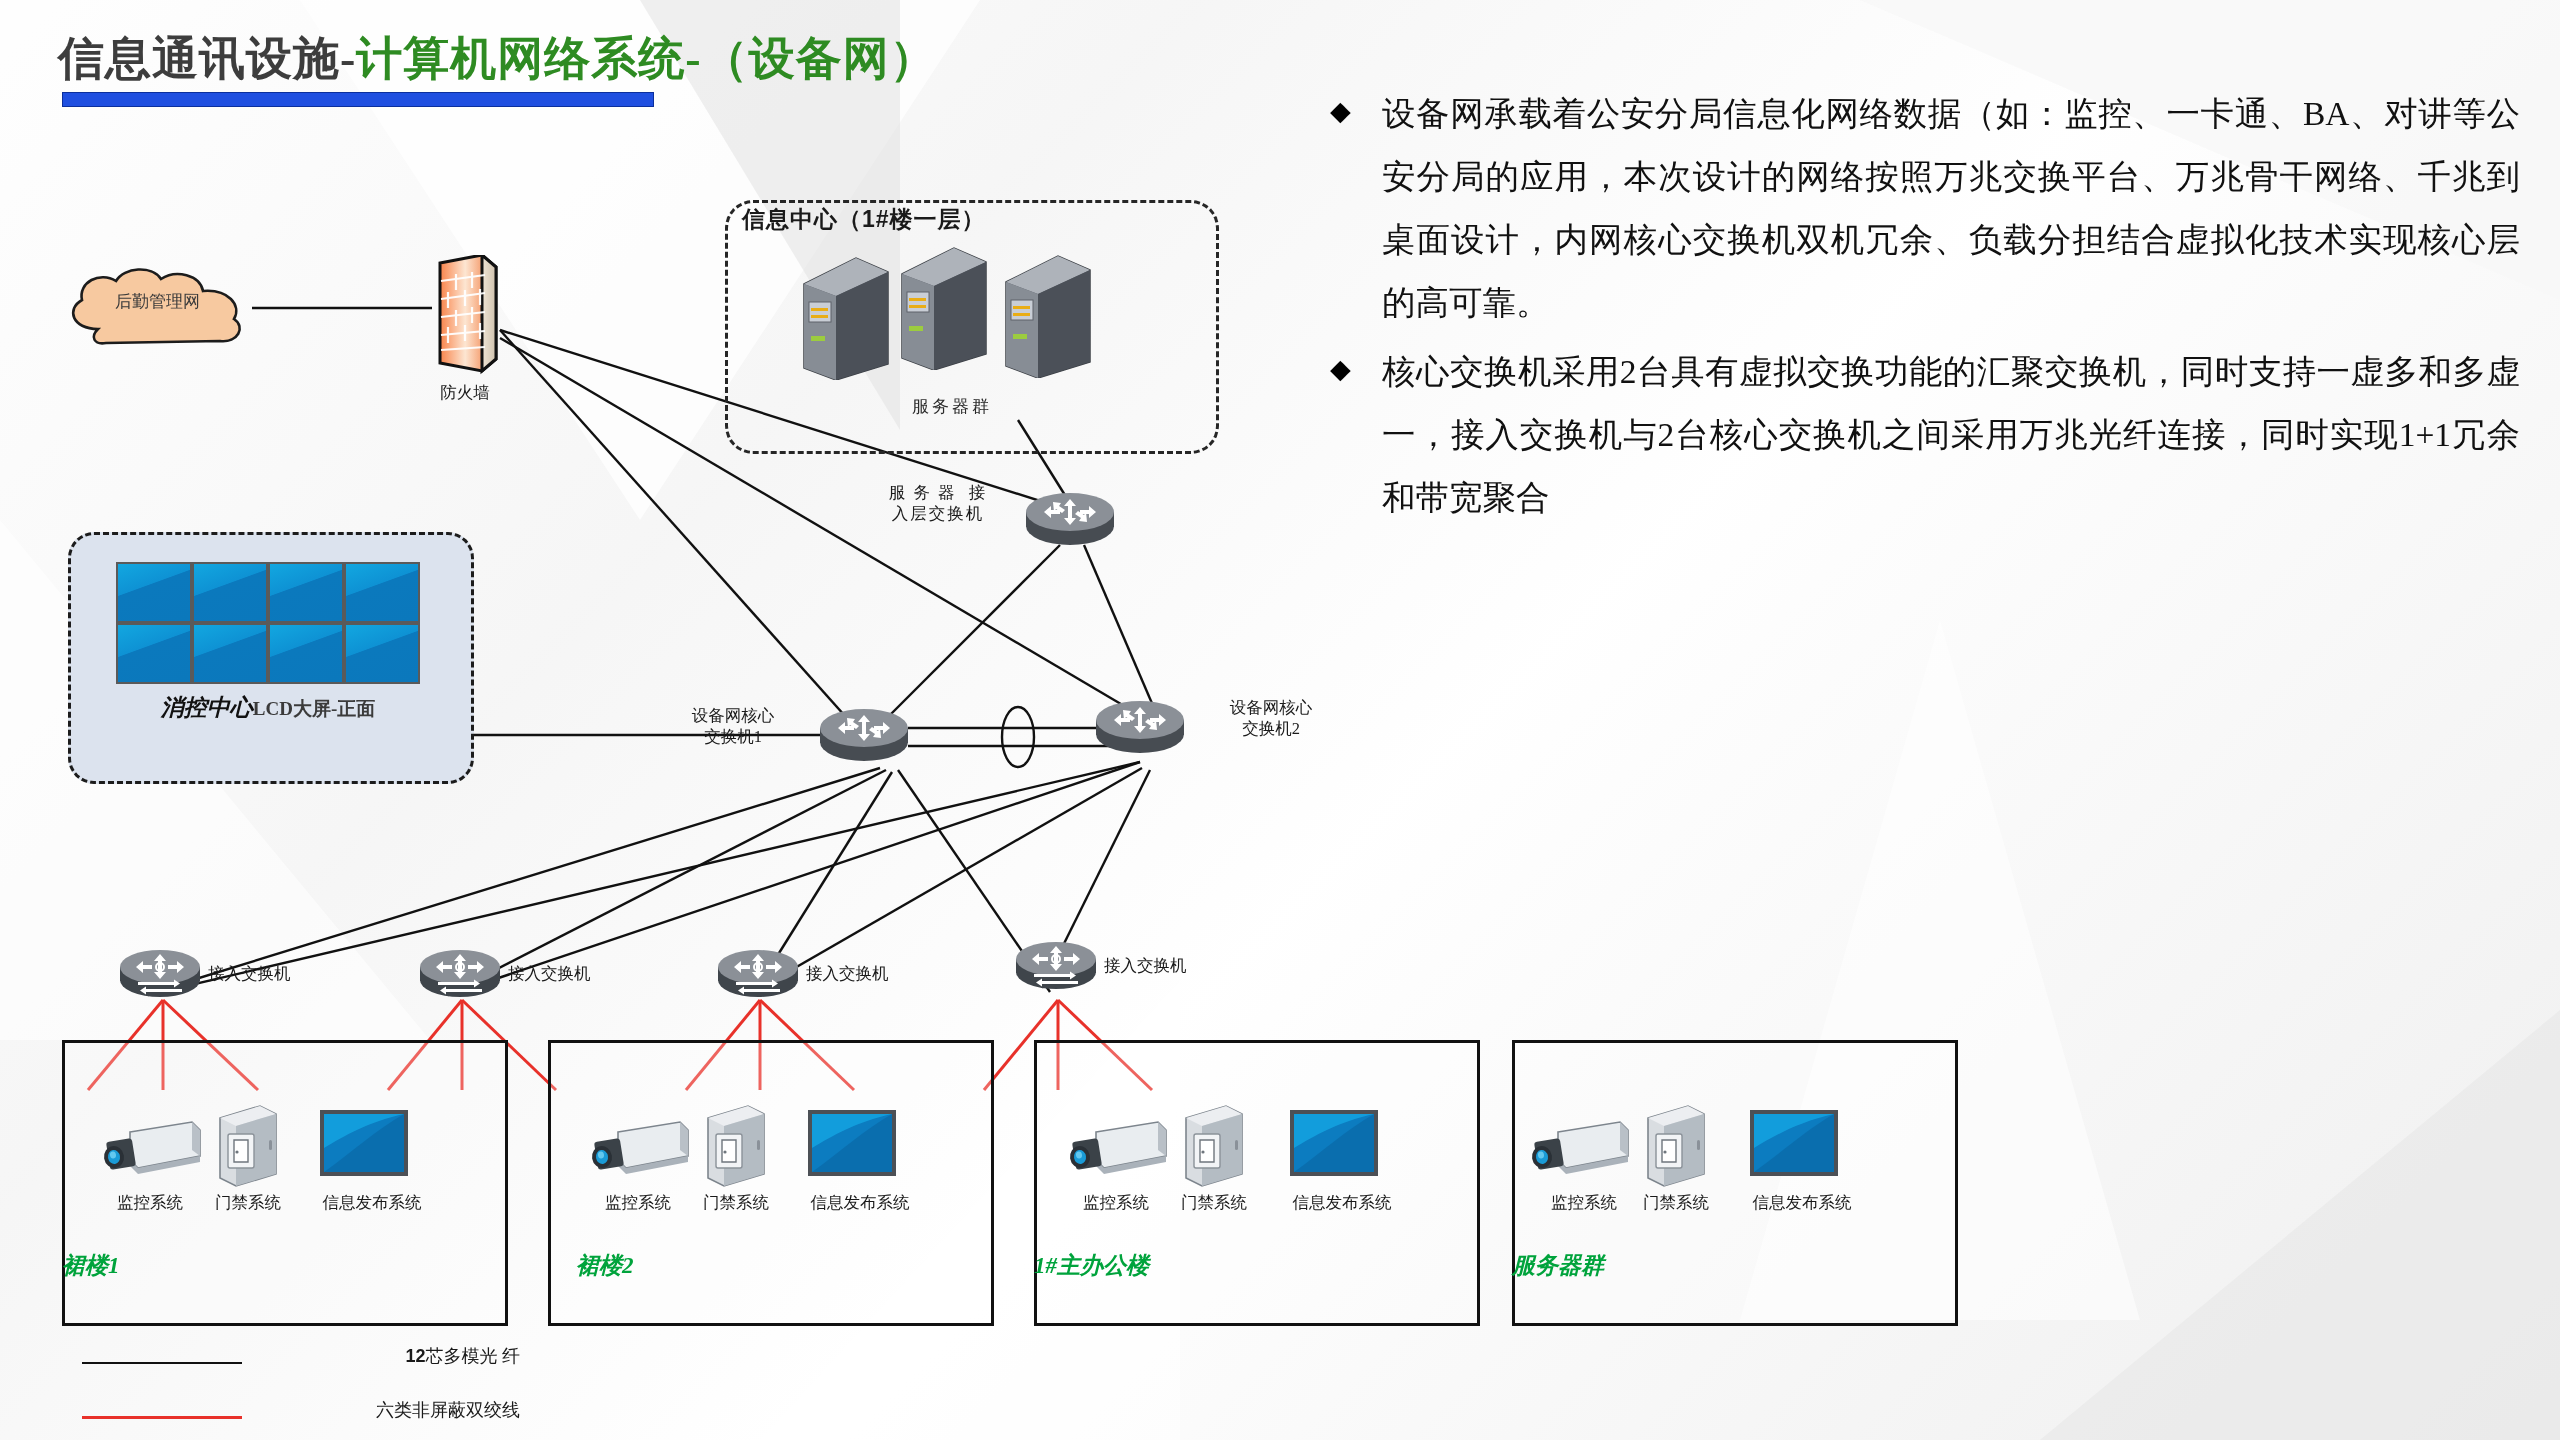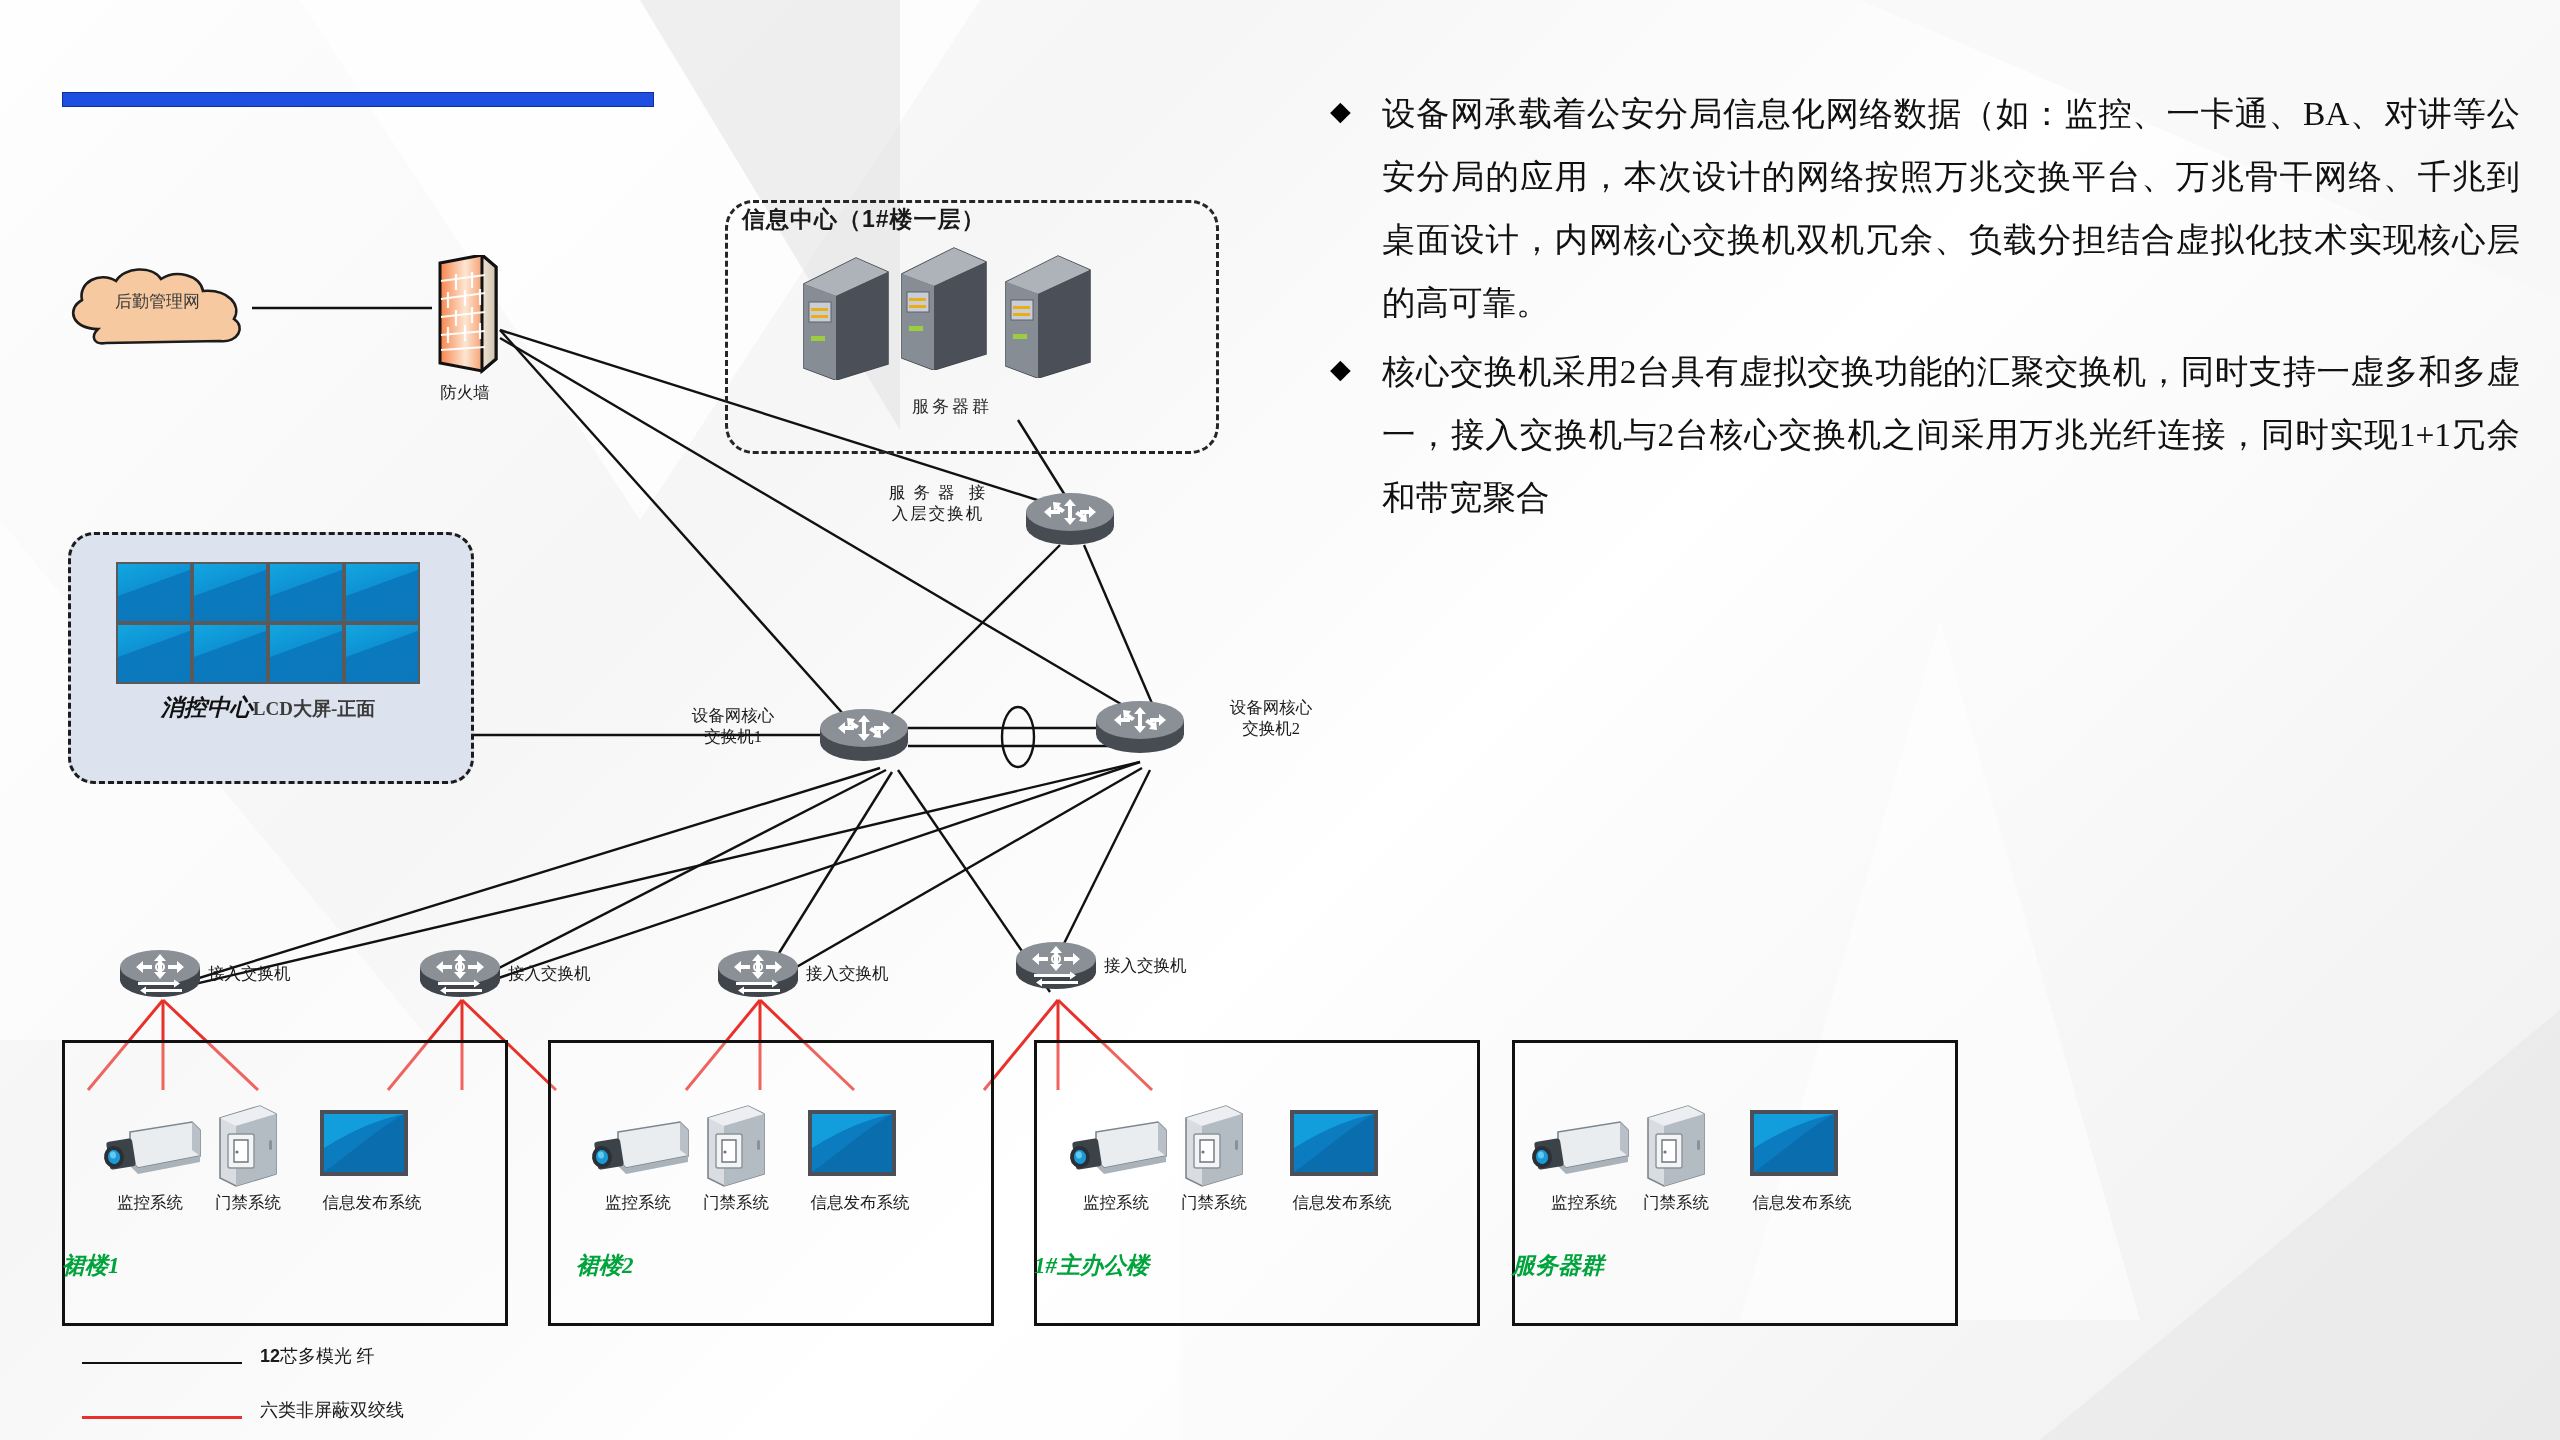--- a/index.html
+++ b/index.html
@@ -105,21 +105,21 @@
     font-size:23px;color:#00a33c;font-family:"Liberation Serif","DejaVu Serif",serif;}
   .dev{position:absolute;}
   .dev-label{position:absolute;text-align:center;font-size:16.5px;color:#1a1a1a;}
 
   
   #legend{position:absolute;left:60px;top:1348px;width:470px;}
   .leg-row{position:relative;height:30px;}
   .leg-line{position:absolute;left:22px;top:14px;width:160px;height:0;border-top:2px solid #111;}
   .leg-line.red{border-top:3px solid #e8312a;}
   .leg-txt{position:absolute;left:200px;top:-4px;font-size:18px;color:#1a1a1a;
-     font-family:"Liberation Serif","DejaVu Serif",serif;text-align:left;width:260px;}
+     font-family:"Liberation Serif","DejaVu Serif",serif;text-align:right;width:260px;}
   .leg-txt b{font-family:"Liberation Sans","DejaVu Sans",sans-serif;}
 
   
   #watermark{
     position:absolute;right:46px;bottom:28px;
     font-size:58px;font-weight:bold;color:#2f2f2f;letter-spacing:2px;
     font-family:"Liberation Sans","DejaVu Sans",sans-serif;opacity:.92;
   }
 </style>
 </head>
@@ -128,20 +128,23 @@
 <div id="slide">
 
   <div class="facet f1"></div>
   <div class="facet f2"></div>
   <div class="facet f3"></div>
   <div class="facet f4"></div>
   <div class="facet f5"></div>
   <div class="facet f6"></div>
   <div class="facet f7"></div>
 
+  <div id="title-wrap">
+    <div id="page-title"><span class="t-dark">信息通讯设施-</span><span class="t-green">计算机网络系统-（设备网）</span></div>
+  </div>
   <div id="title-rule"></div>
 
   <div id="bullets">
     <div class="bullet">
       <span class="dia">◆</span>
       <span class="btxt">设备网承载着公安分局信息化网络数据（如：监控、一卡通、BA、对讲等公安分局的应用，本次设计的网络按照万兆交换平台、万兆骨干网络、千兆到桌面设计，内网核心交换机双机冗余、负载分担结合虚拟化技术实现核心层的高可靠。</span>
     </div>
     <div class="bullet">
       <span class="dia">◆</span>
       <span class="btxt">核心交换机采用2台具有虚拟交换功能的汇聚交换机，同时支持一虚多和多虚一，接入交换机与2台核心交换机之间采用万兆光纤连接，同时实现1+1冗余和带宽聚合</span>

